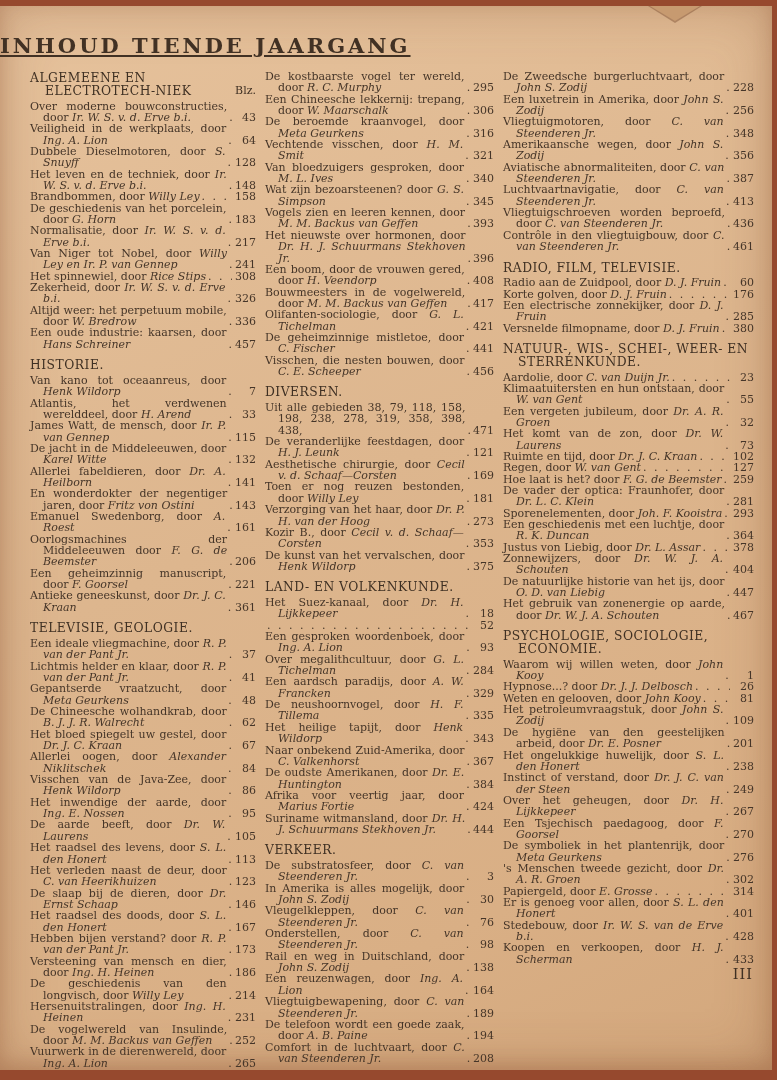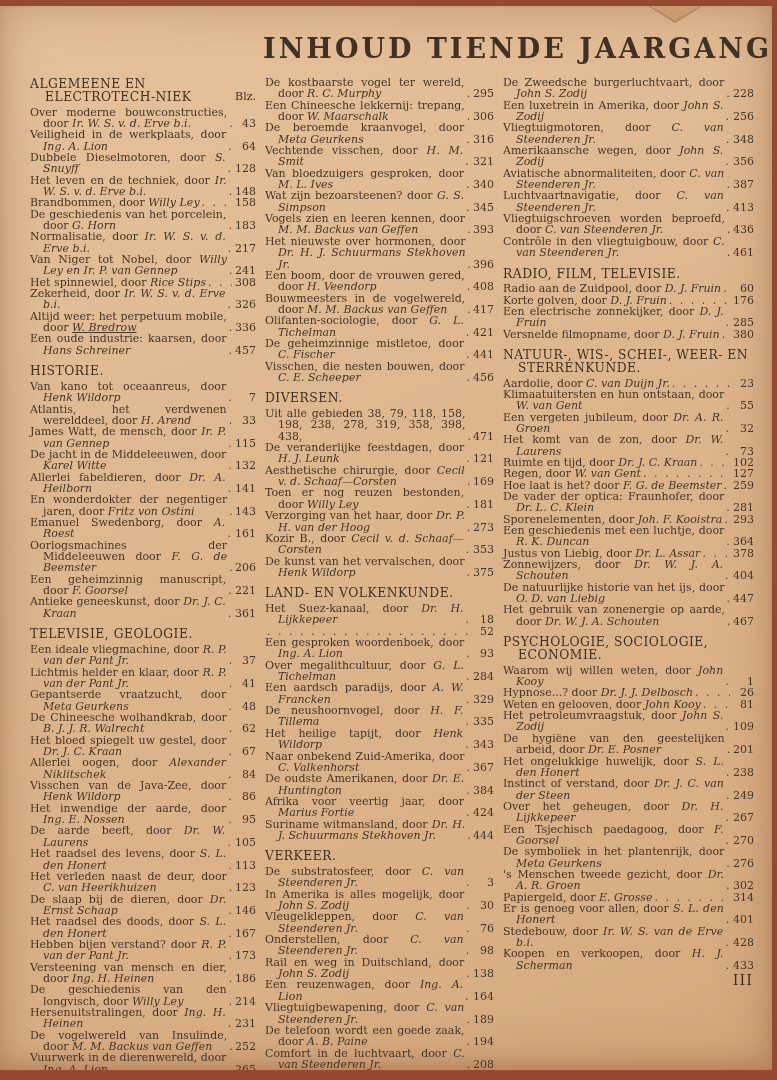--- a/index.html
+++ b/index.html
@@ -20,22 +20,22 @@
     position:absolute; left:650px; top:0; width:0; height:0;
     border-left:25px solid transparent; border-right:25px solid transparent;
     border-top:15px solid #c79a70;
   }
   .corner-notch-shadow {
     position:absolute; left:648px; top:0; width:0; height:0;
     border-left:27px solid transparent; border-right:27px solid transparent;
     border-top:17px solid rgba(96,48,24,.35);
   }
   .title {
-    text-align:right; font-size:27px; font-weight:bold;
-    letter-spacing:3px; margin-top:27px; color:#413124;
+    text-align:left; font-size:21px; font-weight:bold;
+    letter-spacing:3px; margin-top:27px; color:#413124;text-decoration:underline;
   }
   .columns { display:flex; padding:13px 27px 0 30px; gap:9px; }
   .col { flex:0 0 auto; }
   .col1 { width:226px; } .col2 { width:229px; } .col3 { width:251px; }
 
   .sec-header {
     display:flex; justify-content:space-between; align-items:flex-end;
     font-size:12.3px; line-height:12.8px; letter-spacing:.5px;
     margin:9px 0 3px 0; color:#3f3023;
   }
@@ -112,21 +112,21 @@
           <span class="etext">Het spinnewiel, door <span class="author" style="font-style: italic;">Rice Stips</span></span>
           <span class="leader"></span>
           <span class="pg">308</span>
         </div>
         <div class="entry">
           <span class="etext">Zekerheid, door <span class="author" style="font-style: italic;">Ir. W. S. v. d. Erve b.i.</span></span>
           <span class="leader"></span>
           <span class="pg">326</span>
         </div>
         <div class="entry">
-          <span class="etext">Altijd weer: het perpetuum mobile, door <span class="author" style="font-style: italic; text-decoration: underline;">W. Bredrow</span></span>
+          <span class="etext">Altijd weer: het perpetuum mobile, door <span class="author" style="font-style: italic;">W. Bredrow</span></span>
           <span class="leader"></span>
           <span class="pg">336</span>
         </div>
         <div class="entry">
           <span class="etext">Een oude industrie: kaarsen, door <span class="author" style="font-style: italic;">Hans Schreiner</span></span>
           <span class="leader"></span>
           <span class="pg">457</span>
         </div>
         <div class="sec-header">
           <span class="sec-title">HISTORIE.</span>

